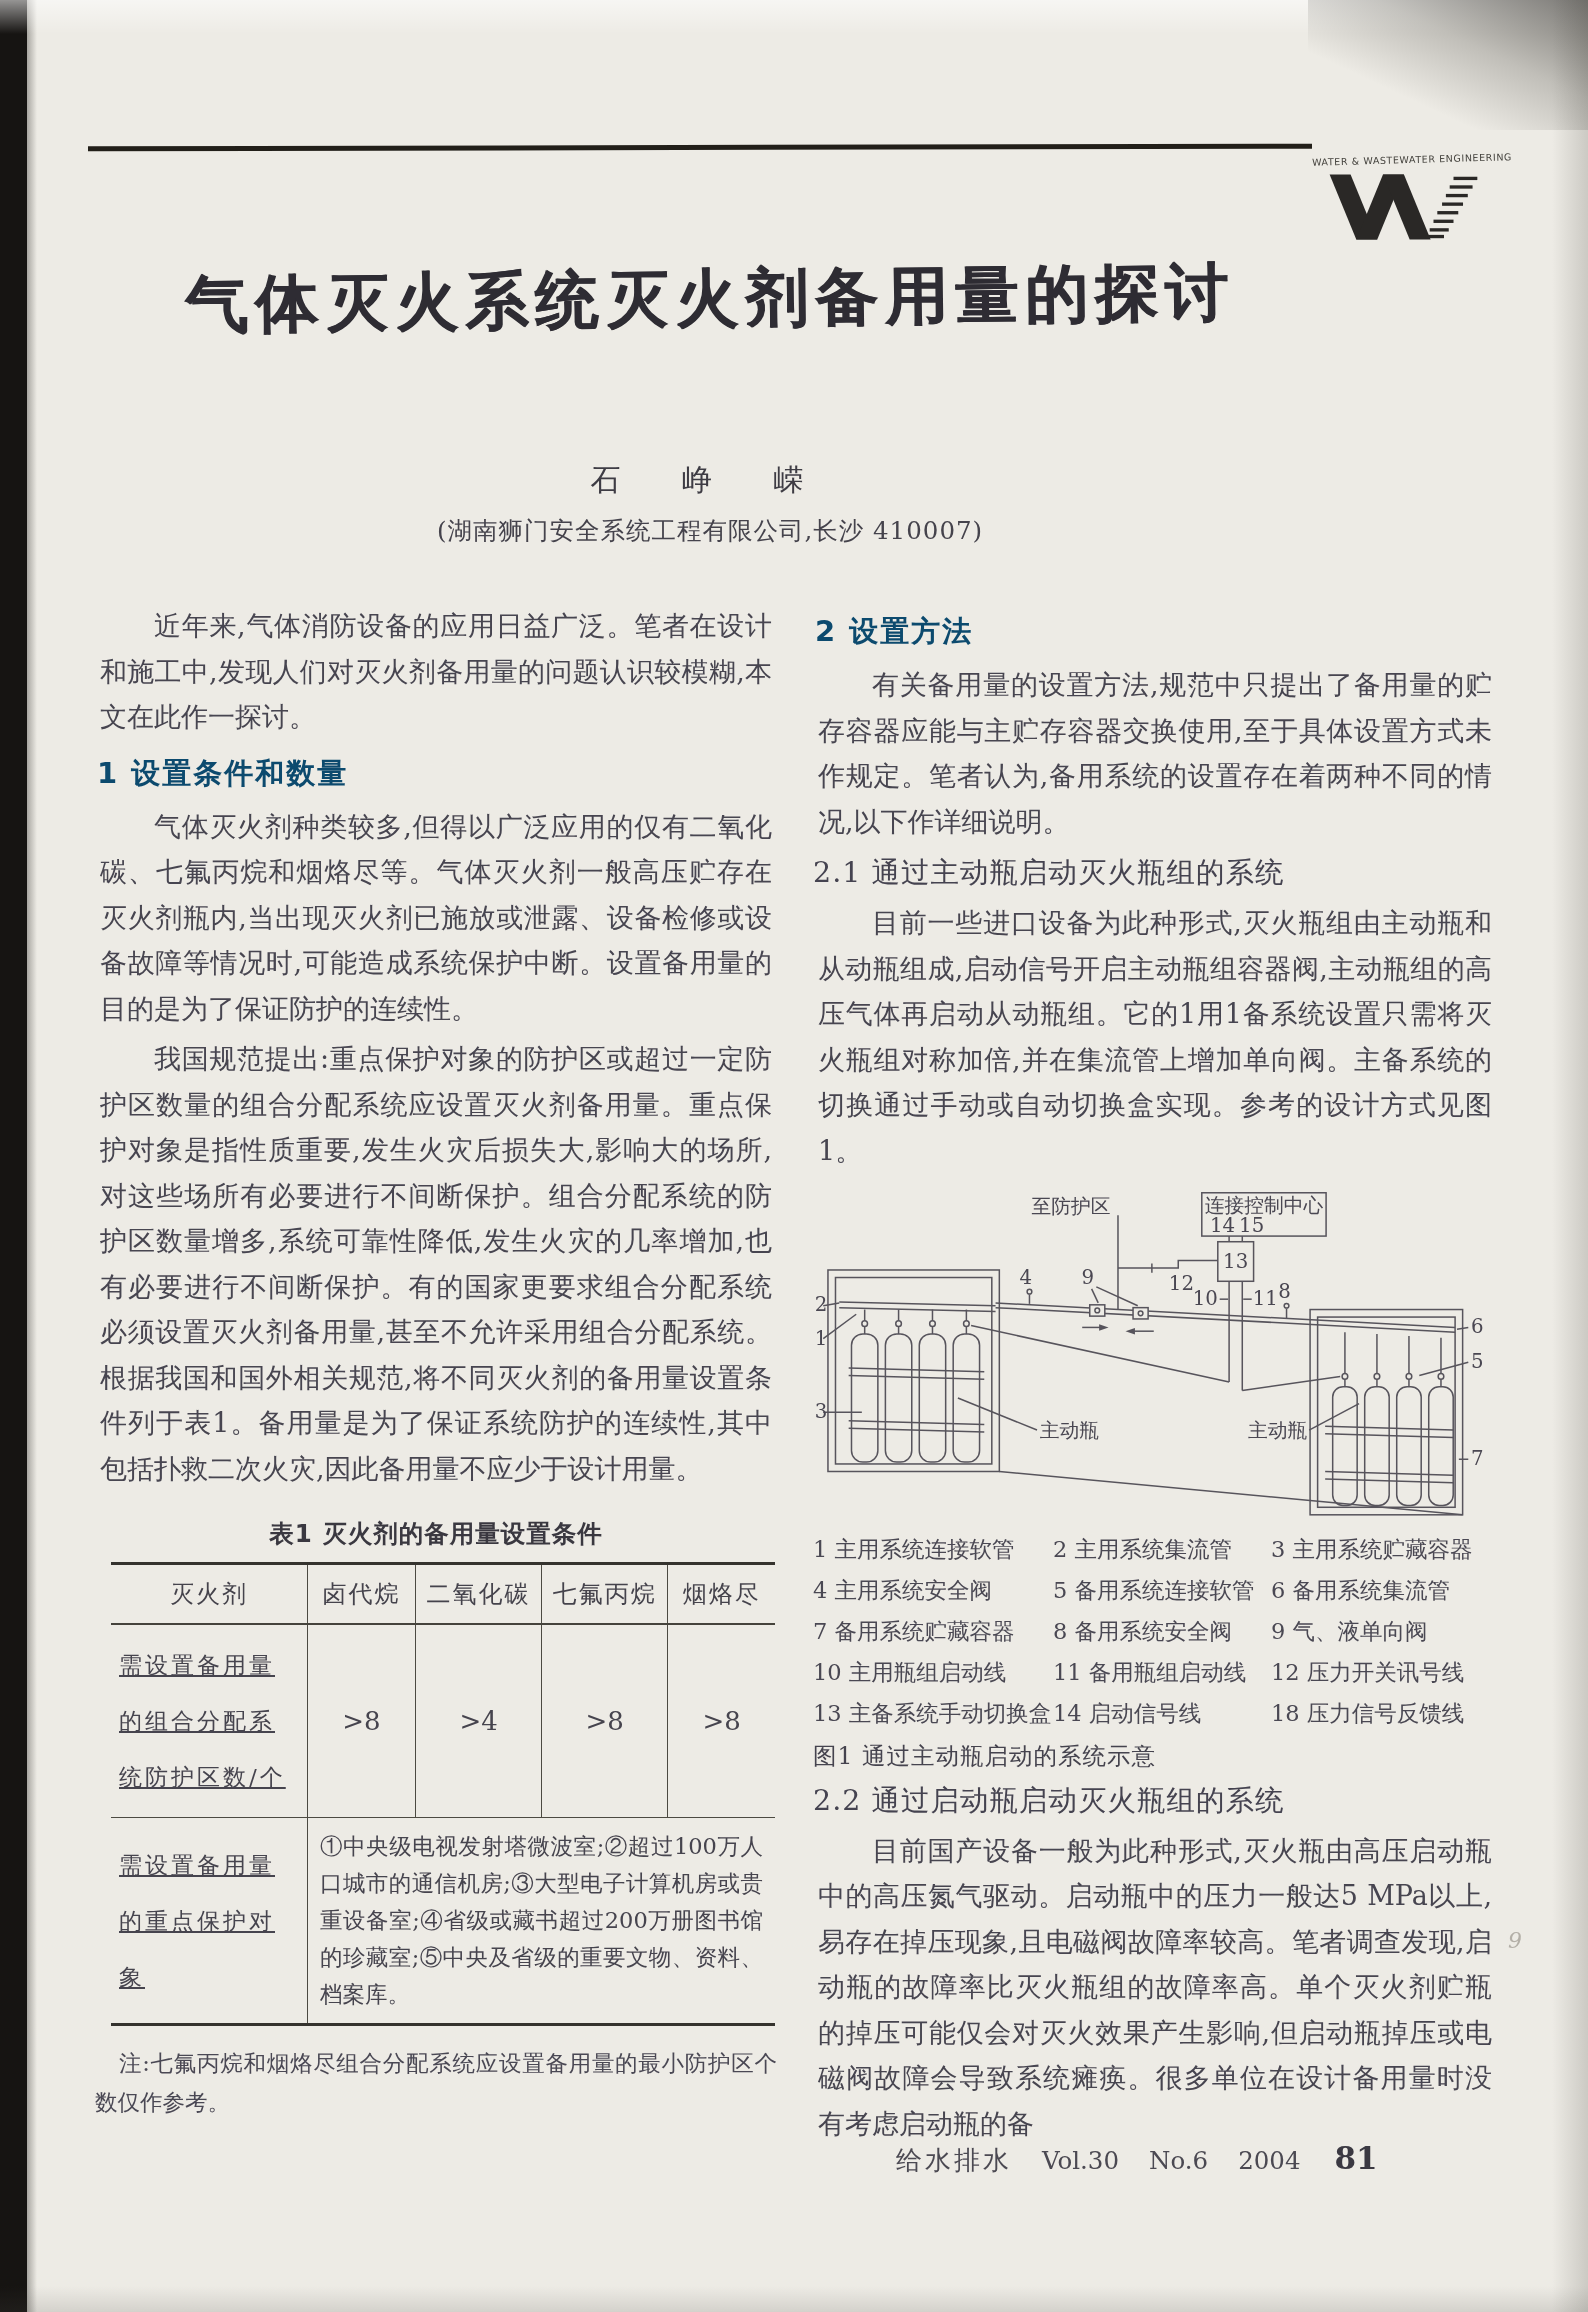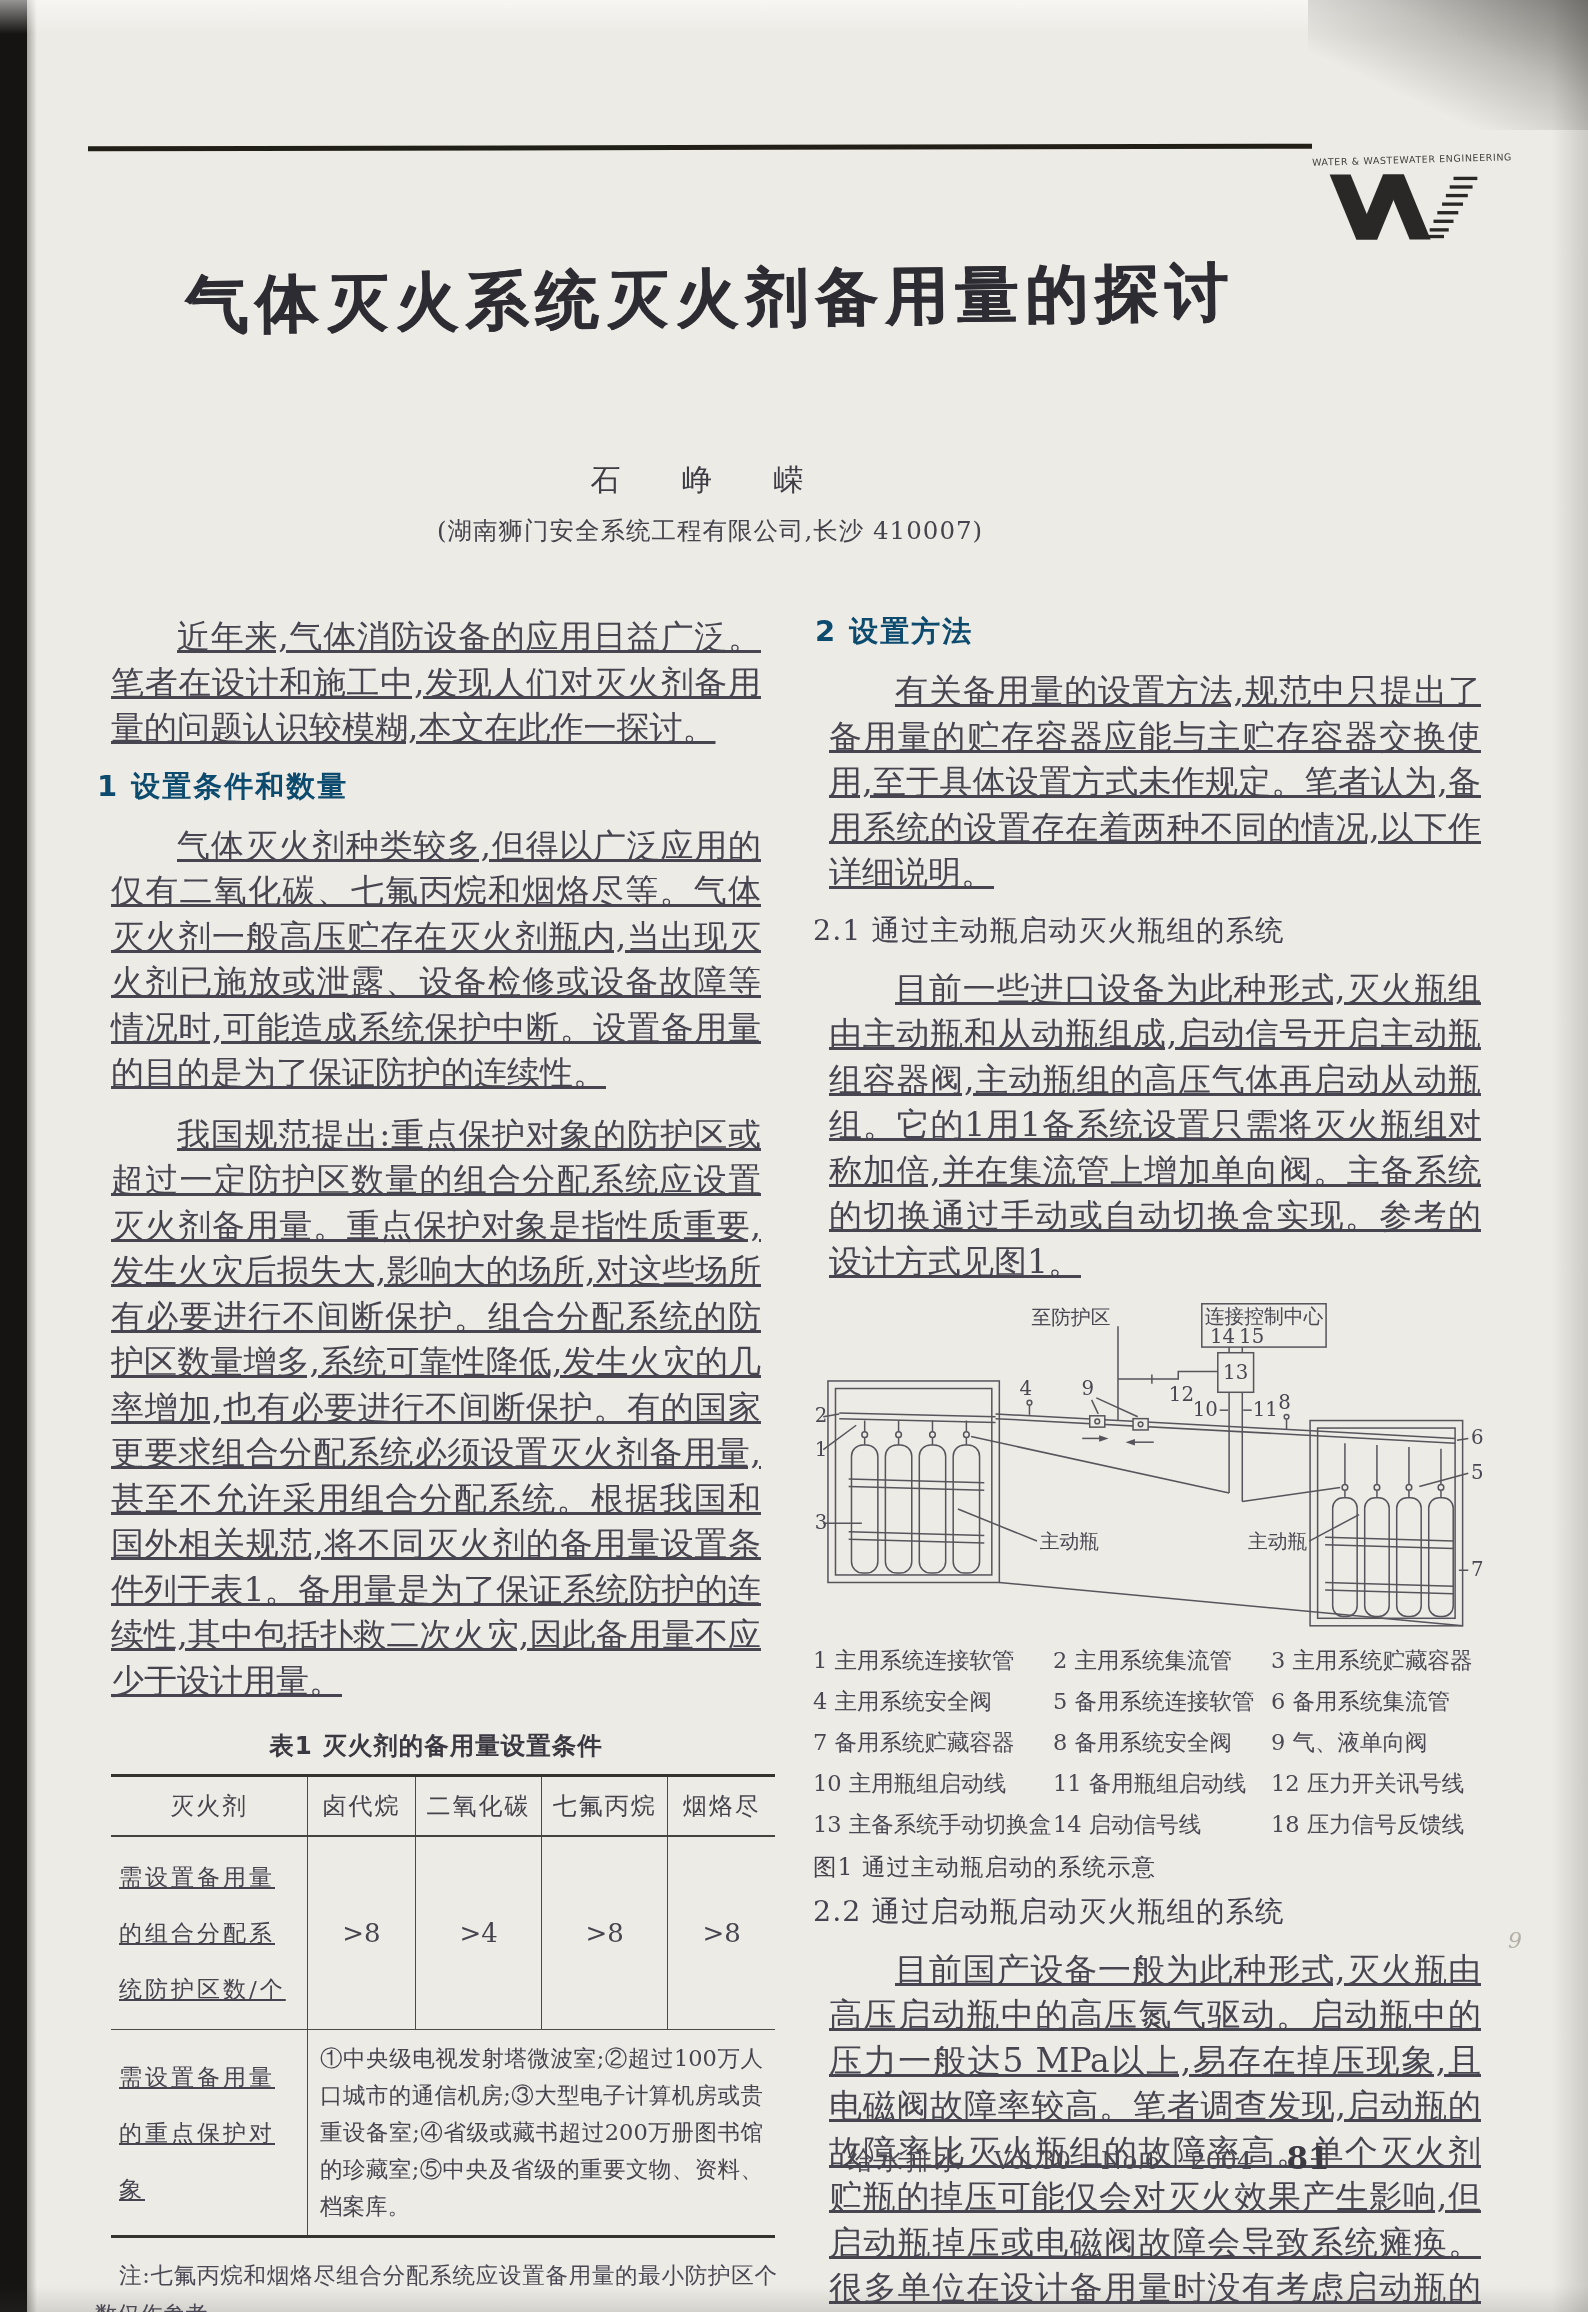--- a/index.html
+++ b/index.html
@@ -32,21 +32,21 @@
     transform:rotate(-0.7deg); text-shadow:1px 0 0 #2e2c33; }
   .author { position:absolute; left:90px; top:460px; width:1240px; text-align:center;
     font-size:30px; letter-spacing:26px; color:#3e3c44; }
   .affiliation { position:absolute; left:90px; top:514px; width:1240px; text-align:center;
     font-size:24.5px; letter-spacing:1px; color:#45434c; }
 
   .col { position:absolute; top:598px; }
   .col-left  { left:95px;  width:682px; }
   .col-right { left:813px; width:684px; }
 
-  p.body { margin:16px; font-size:33px; line-height:45.5px; text-align:justify; color:#474550;text-decoration:underline; }
+  p.body { margin:5px; font-size:27px; line-height:45.5px; text-align:justify; color:#474550; }
   .indent { text-indent:2em; }
   .h-hei { font-family:"DejaVu Sans", sans-serif; font-weight:700; font-size:29px;
     color:#0c4a6e; letter-spacing:2px; margin:14px 0 10px 2px; }
   .h-sub { font-size:28.5px; color:#454350; letter-spacing:1px; margin:10px 0 8px 0; }
 
   .tbl-title { font-family:"DejaVu Sans", sans-serif; font-weight:700; font-size:24.5px;
     color:#3a3840; text-align:center; letter-spacing:1px; margin:26px 0 12px; }
   table.tbl { border-collapse:collapse; width:664px; margin-left:16px;
     border-top:3.5px solid #35332e; border-bottom:3.5px solid #35332e; }
   .tbl th { font-weight:400; font-size:24px; color:#45434c; letter-spacing:2px;
@@ -63,21 +63,21 @@
   figure { margin:0; }
   .fig-svg { display:block; width:678px; height:auto; margin:16px 0 0 -2px; }
   .fig-svg text { font-family:"DejaVu Serif", serif; fill:#4a4752; font-size:21px; }
   .fig-svg .ln { stroke:#57545c; stroke-width:1.6; fill:none; }
   .fig-svg .fillbox { fill:#edebe5; stroke:#57545c; stroke-width:1.6; }
   .fig-svg .arrow { fill:#57545c; }
   .legend { display:grid; grid-template-columns:240px 218px 218px; margin-top:10px;
     font-size:22.5px; line-height:41px; color:#4a4853; }
   .fig-caption { font-size:23.5px; letter-spacing:1px; color:#45434e; margin:6px 0 10px; }
 
-  .footer { position:absolute; left:848px; top:2140px; display:flex; align-items:baseline; color:#4b4952; }
+  .footer { position:absolute; left:896px; top:2140px; display:flex; align-items:baseline; color:#4b4952; }
   .footer .j { font-family:"DejaVu Sans", sans-serif; font-size:26px; letter-spacing:3px; }
   .footer .m { font-size:24.5px; margin-left:30px; }
   .footer .pageno { font-size:31px; font-weight:700; margin-left:34px; color:#3b3942; }
 
   .pencil { position:absolute; left:1508px; top:1928px; font-size:22px; font-style:italic; color:#b3afa7; }
 </style>
 </head>
 <body>
 
 <div class="page">

